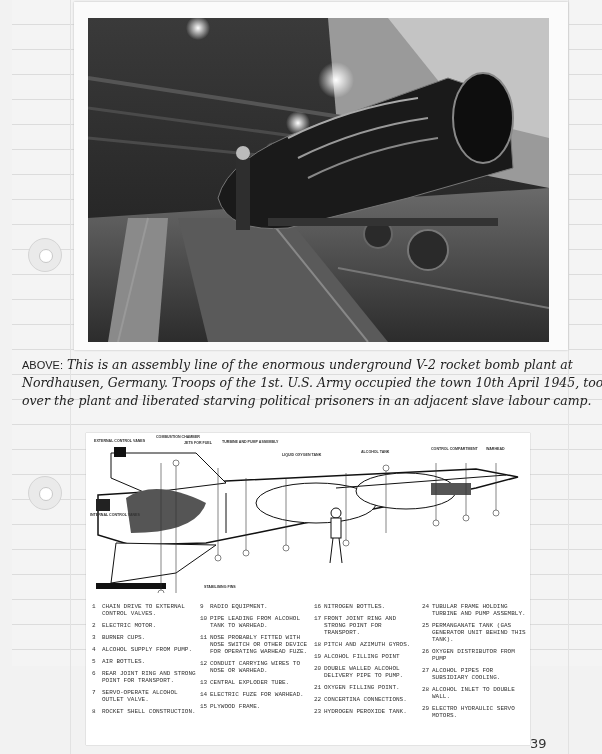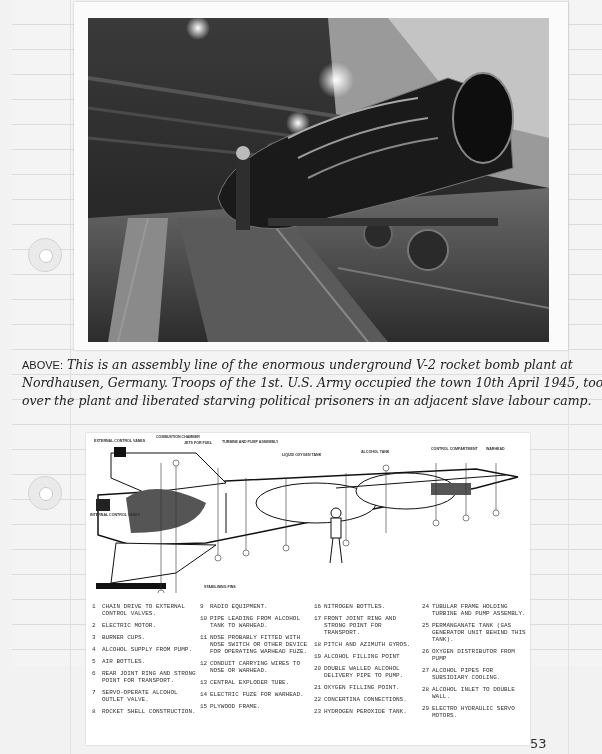--- a/index.html
+++ b/index.html
@@ -263,14 +263,14 @@
             <span class="t">ALCOHOL INLET TO DOUBLE WALL.</span>
           </div>
         <div class="litem">
             <span class="n">29</span>
             <span class="t">ELECTRO HYDRAULIC SERVO MOTORS.</span>
           </div>
       </div>
     </div>
   </div>
 
-  <div class="pagenum">53</div>
+  <div class="pagenum">39</div>
 </div>
 
 </body></html>

